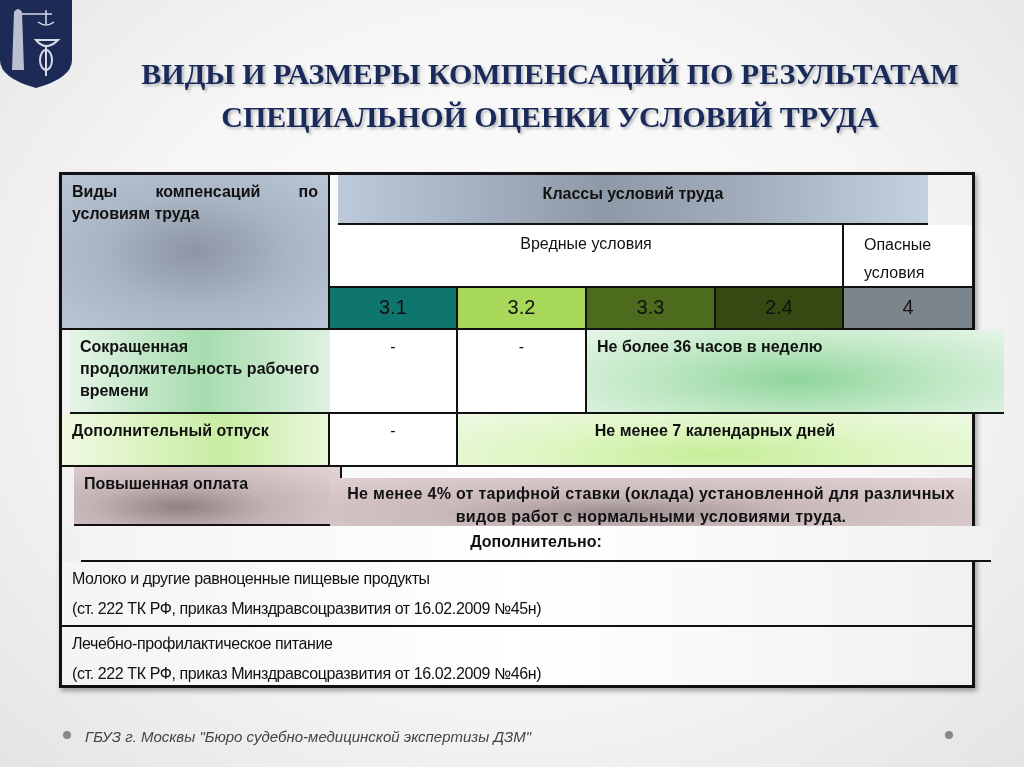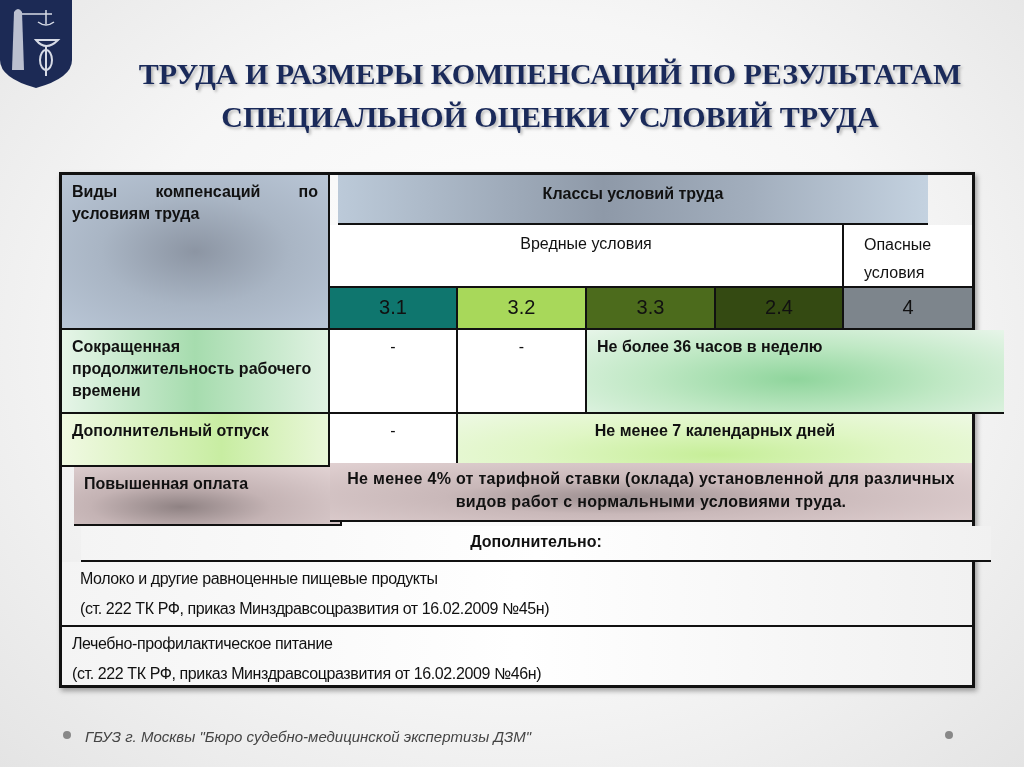--- a/index.html
+++ b/index.html
@@ -58,55 +58,55 @@
     <line x1="22" y1="14" x2="52" y2="14" stroke="#d7dbe6" stroke-width="1.5"></line>
     <line x1="46" y1="10" x2="46" y2="24" stroke="#d7dbe6" stroke-width="1.5"></line>
     <path d="M38 22 Q46 28 54 22" stroke="#d7dbe6" fill="none" stroke-width="1.5"></path>
     <path d="M36 40 Q46 52 58 40 Z" fill="none" stroke="#d7dbe6" stroke-width="2"></path>
     <ellipse cx="46" cy="60" rx="6" ry="10" fill="none" stroke="#d7dbe6" stroke-width="2"></ellipse>
     <line x1="46" y1="46" x2="46" y2="76" stroke="#d7dbe6" stroke-width="2"></line>
   </svg>
 </div>
 
 <div class="title">
-  <div>ТРУДА И РАЗМЕРЫ КОМПЕНСАЦИЙ ПО РЕЗУЛЬТАТАМ</div>
+  <div>ВИДЫ И РАЗМЕРЫ КОМПЕНСАЦИЙ ПО РЕЗУЛЬТАТАМ</div>
   <div>СПЕЦИАЛЬНОЙ ОЦЕНКИ УСЛОВИЙ ТРУДА</div>
 </div>
 
 <div class="tbl">
 
   <div class="cell lbl-grey b pad" style="left:0; top:0; width:268px; height:155px; text-align:justify;">Виды компенсаций по условиям труда</div>
 
   <div class="cell hdr-grey b center nr" style="left:268px; top:0; width:590px; height:50px; line-height:38px;margin-left:8px;">Классы условий труда</div>
 
   <div class="cell white center" style="left:268px; top:50px; width:514px; height:63px; line-height:38px;">Вредные условия</div>
 
   <div class="cell white nr" style="left:782px; top:50px; width:128px; height:63px; padding:6px 20px; line-height:28px;">Опасные условия</div>
 
   <div class="cell cls" style="left:268px; top:113px; width:128px; height:42px; background:#0f766e;">3.1</div>
   <div class="cell cls" style="left:396px; top:113px; width:129px; height:42px; background:#a8d85a;">3.2</div>
   <div class="cell cls" style="left:525px; top:113px; width:129px; height:42px; background:#4c6b1c;">3.3</div>
   <div class="cell cls" style="left:654px; top:113px; width:128px; height:42px; background:#344a12;">2.4</div>
   <div class="cell cls nr" style="left:782px; top:113px; width:128px; height:42px; background:#7d858c;">4</div>
 
-  <div class="cell green-lbl b pad" style="left:0; top:155px; width:268px; height:84px;">Сокращенная продолжительность рабочего времени</div>
+  <div class="cell green-lbl b pad" style="left:8px; top:155px; width:268px; height:84px;">Сокращенная продолжительность рабочего времени</div>
   <div class="cell white center" style="left:268px; top:155px; width:128px; height:84px; padding-top:8px;">-</div>
   <div class="cell white center" style="left:396px; top:155px; width:129px; height:84px; padding-top:8px;">-</div>
   <div class="cell green-val b nr" style="left:525px; top:155px; width:417px; height:84px; padding:6px 10px; line-height:22px;">Не более 36 часов в неделю</div>
 
   <div class="cell lime-lbl b pad" style="left:0; top:239px; width:268px; height:53px;">Дополнительный отпуск</div>
   <div class="cell white center" style="left:268px; top:239px; width:128px; height:53px; padding-top:8px;">-</div>
   <div class="cell lime-val b center nr" style="left:396px; top:239px; width:514px; height:53px; padding-top:6px; line-height:22px;">Не менее 7 календарных дней</div>
 
   <div class="cell rose b pad" style="left:12px; top:292px; width:268px; height:59px;">Повышенная оплата</div>
-  <div class="cell rose-val b center nr" style="left:268px; top:288px; width:642px; height:59px; padding:4px 10px; line-height:23px; letter-spacing:0.3px;">Не менее 4% от тарифной ставки (оклада) установленной для различных видов работ с нормальными условиями труда.</div>
+  <div class="cell rose-val b center nr" style="left:268px; top:303px; width:642px; height:59px; padding:4px 10px; line-height:23px; letter-spacing:0.3px;">Не менее 4% от тарифной ставки (оклада) установленной для различных видов работ с нормальными условиями труда.</div>
 
   <div class="cell grey-plain b center nr" style="left:0; top:351px; width:910px; height:36px; line-height:32px;margin-left:19px;">Дополнительно:</div>
 
-  <div class="cell grey-plain nr" style="left:0; top:387px; width:910px; height:65px; padding:2px 18px;">
+  <div class="cell grey-plain nr" style="left:0; top:387px; width:910px; height:65px; padding:2px 10px;">
     <div class="narrow">Молоко и другие равноценные пищевые продукты</div>
     <div class="narrow">(ст. 222 ТК РФ, приказ Минздравсоцразвития от 16.02.2009 №45н)</div>
   </div>
 
   <div class="cell grey-plain nr" style="left:0; top:452px; width:910px; height:58px; padding:2px 10px; border-bottom:none;">
     <div class="narrow">Лечебно-профилактическое питание</div>
     <div class="narrow">(ст. 222 ТК РФ, приказ Минздравсоцразвития от 16.02.2009 №46н)</div>
   </div>
 </div>
 

